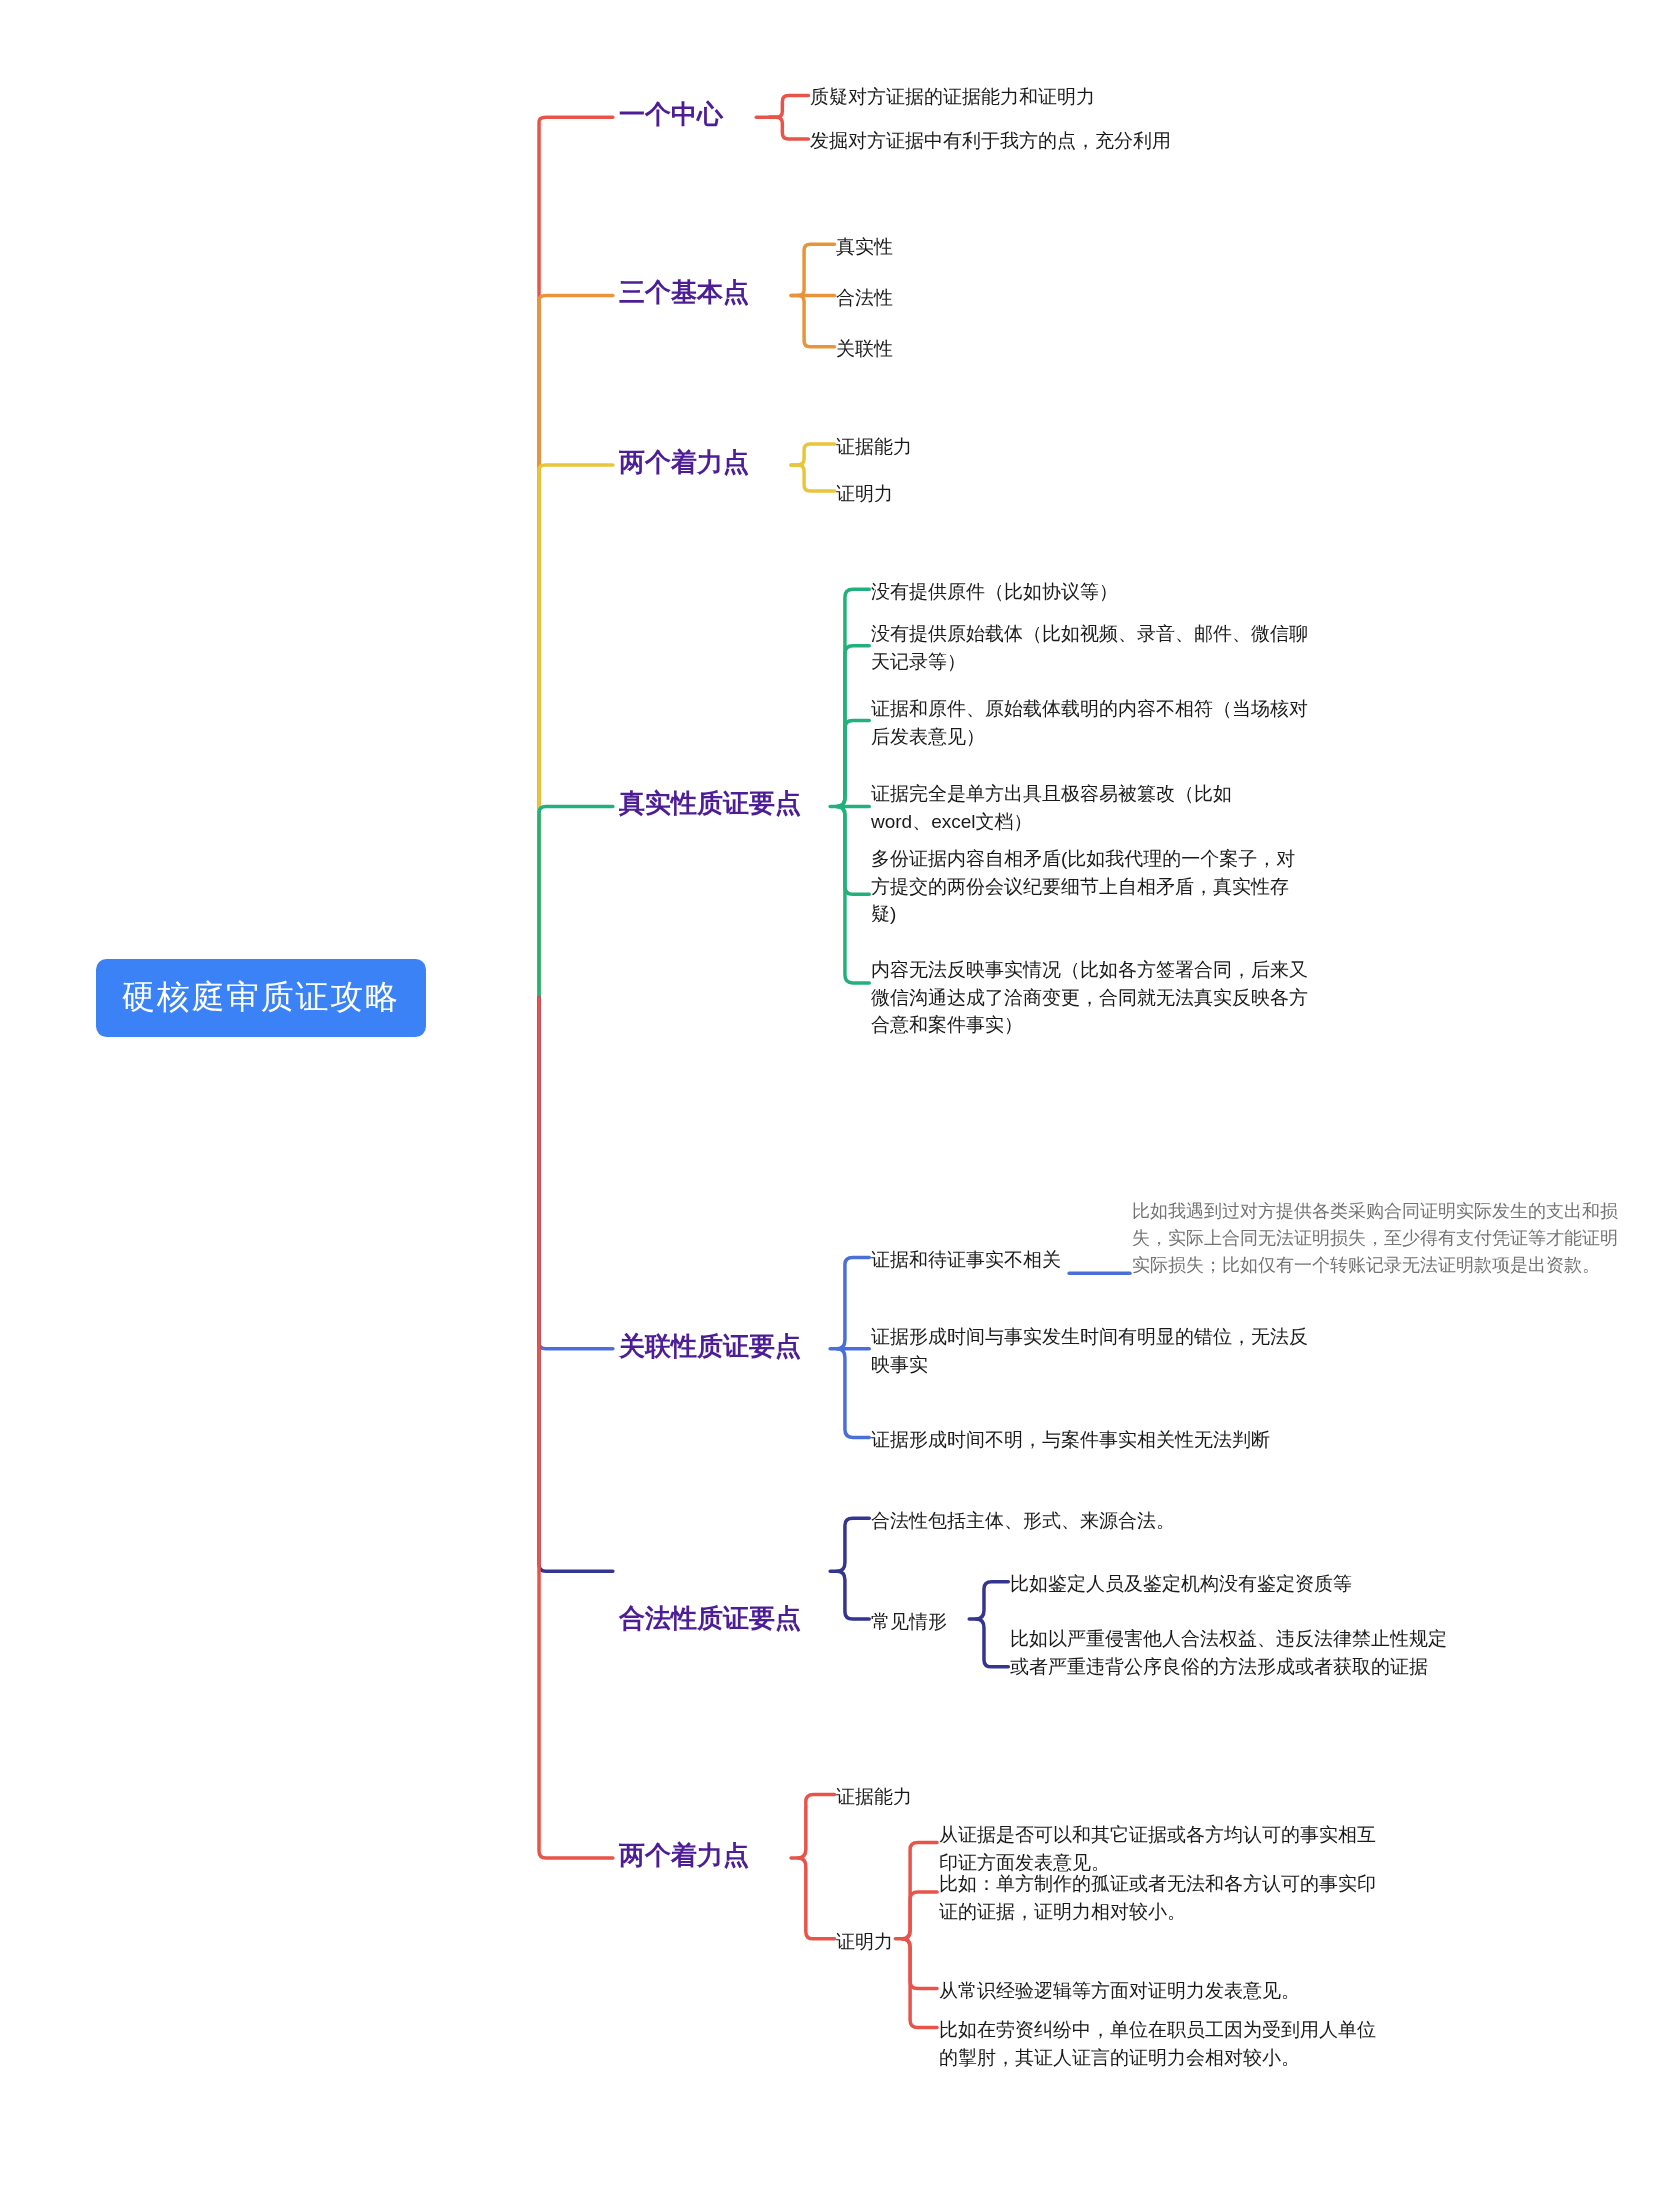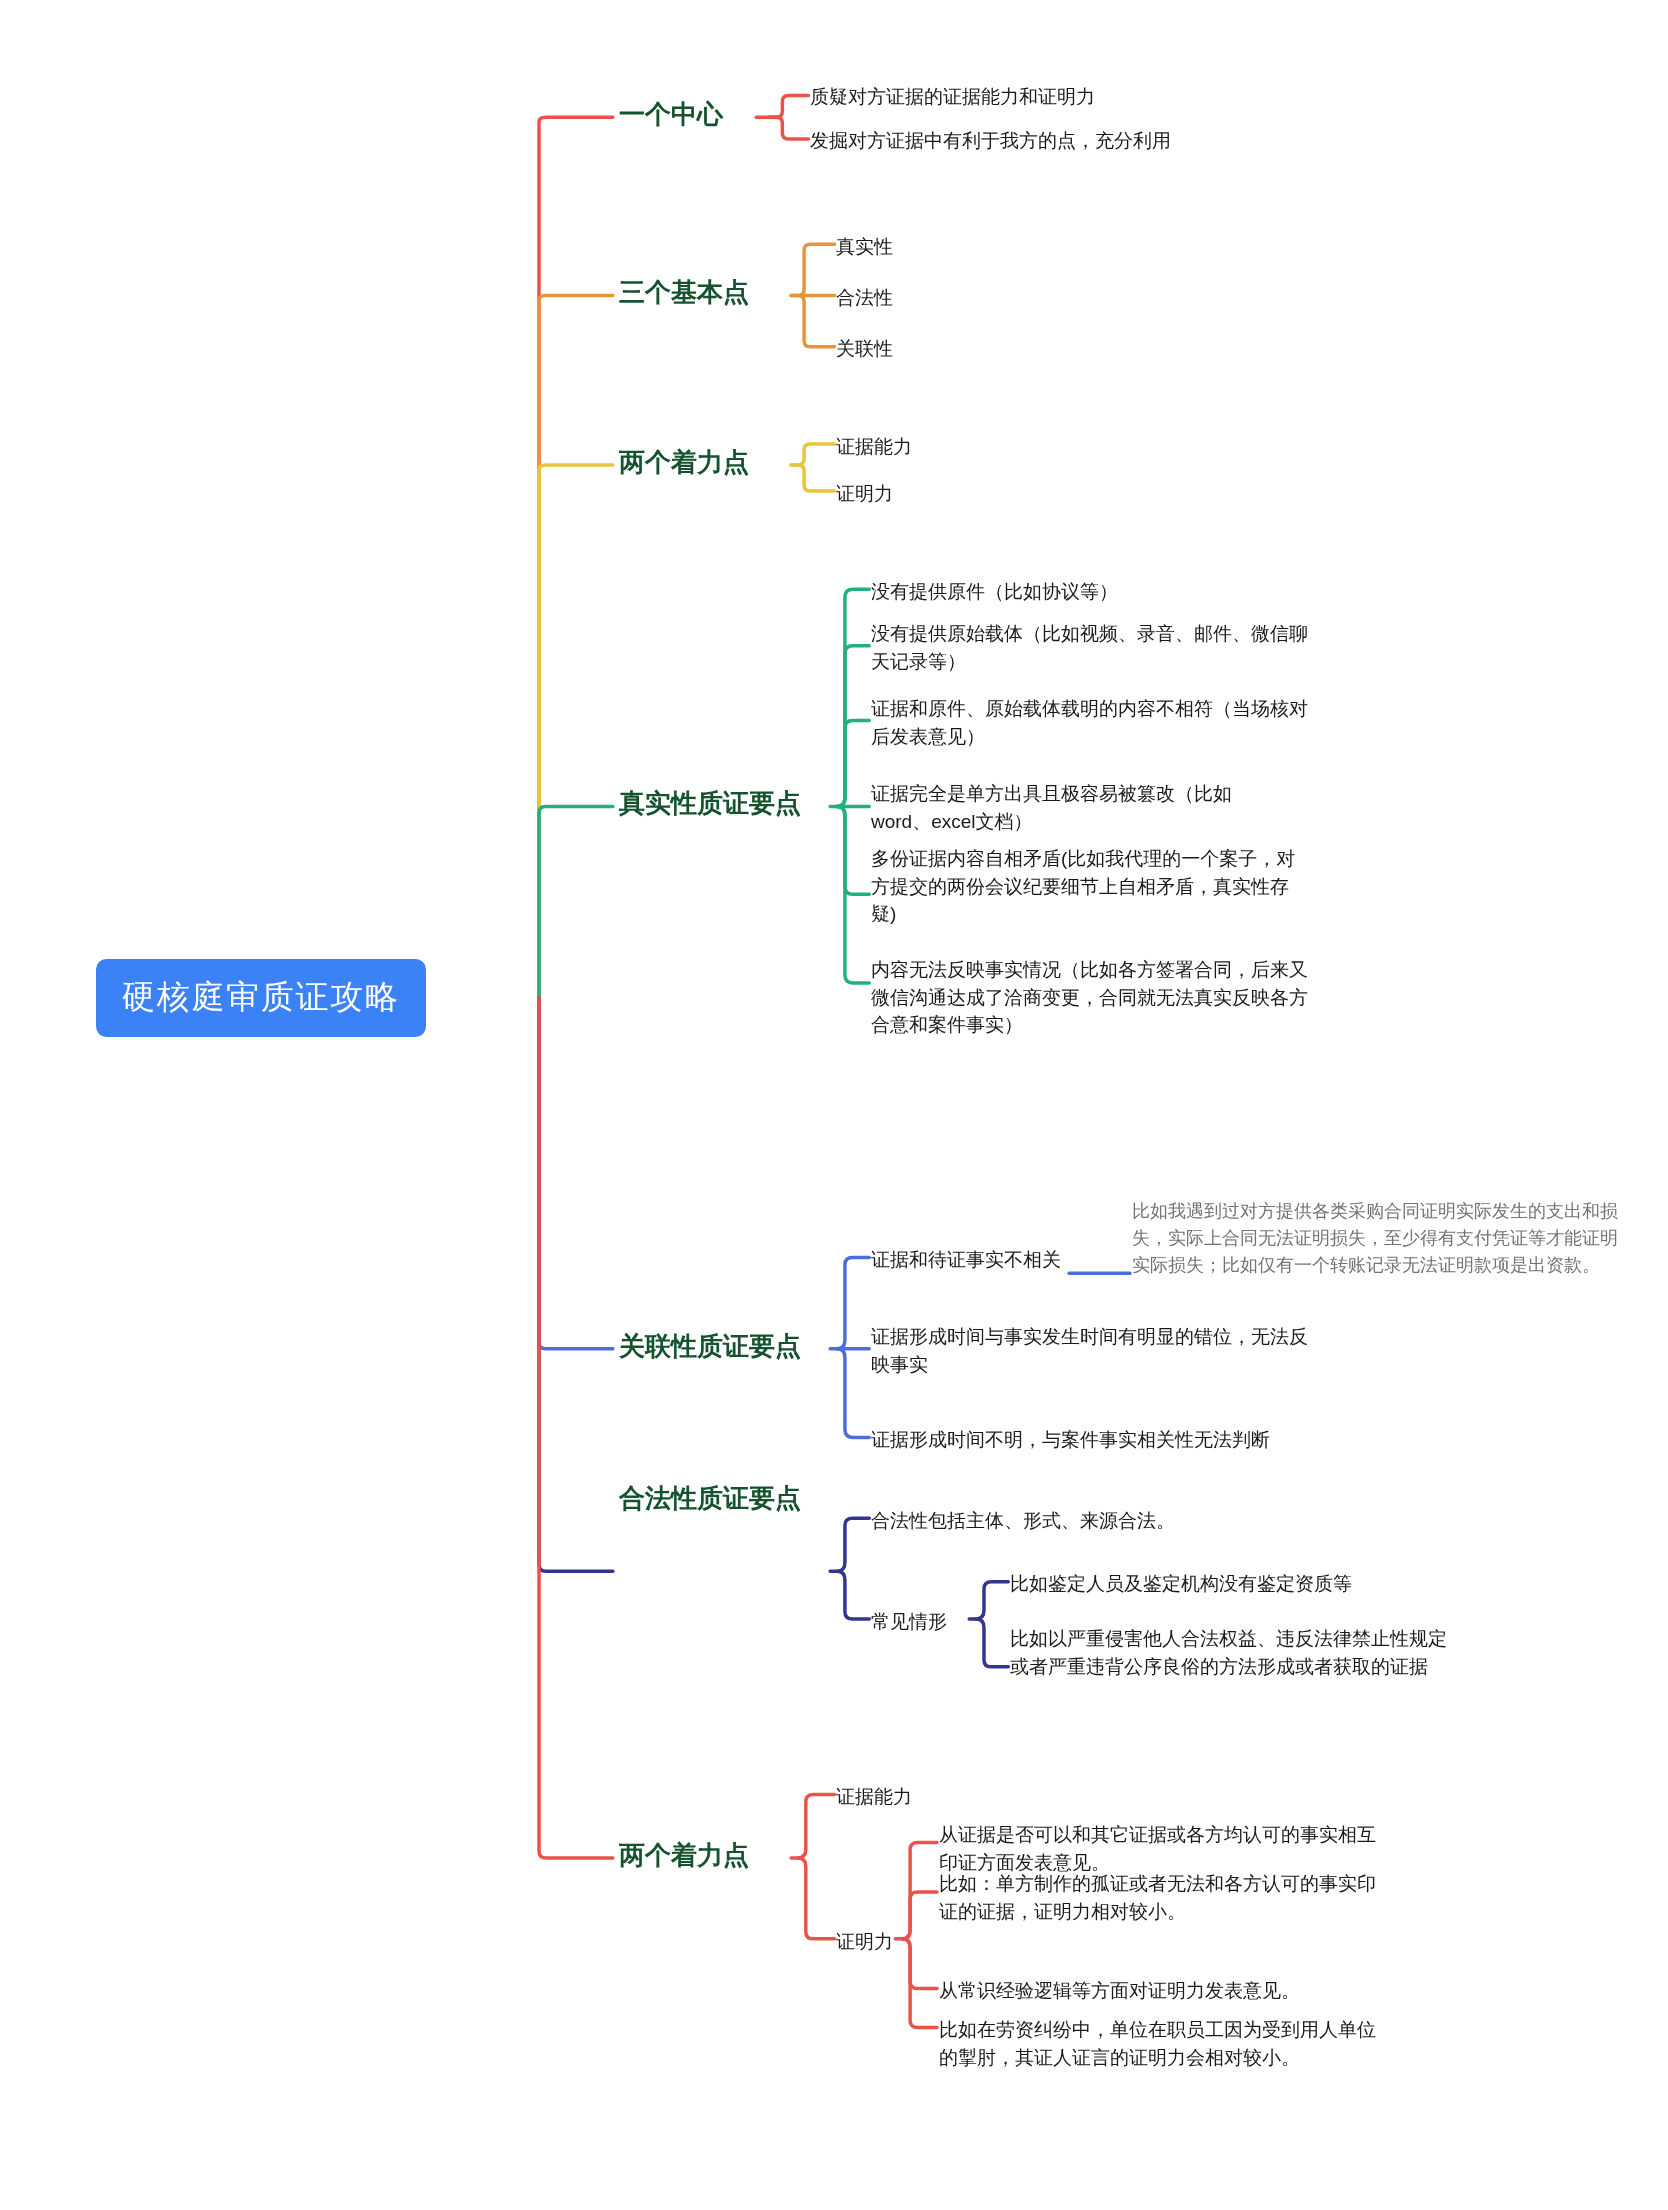--- a/index.html
+++ b/index.html
@@ -36,21 +36,21 @@
     border-radius: 10.4px;
     font-size: 33px;
     line-height: 1.3;
     padding: 17.4px 26px;
     letter-spacing: 1.7px;
     white-space: nowrap;
   }
   .branch-label {
     font-size: 26px;
     font-weight: bold;
-    color: #14532d;
+    color: #4c1d95;
     line-height: 1.35;
     white-space: nowrap;
   }
   .leaf {
     font-size: 19px;
     line-height: 1.45;
     color: #1a1a1a;
   }
   .leaf-small {
     font-size: 18px;
@@ -141,21 +141,21 @@
   <div class="node leaf" style="left:871px; top:780px; width:417px;">证据完全是单方出具且极容易被篡改（比如word、excel文档）</div>
   <div class="node leaf" style="left:871px; top:845px; width:443px;">多份证据内容自相矛盾(比如我代理的一个案子，对方提交的两份会议纪要细节上自相矛盾，真实性存疑)</div>
   <div class="node leaf" style="left:871px; top:956px; width:443px;">内容无法反映事实情况（比如各方签署合同，后来又微信沟通达成了洽商变更，合同就无法真实反映各方合意和案件事实）</div>
 
   <div class="node branch-label" style="left:619px; top:1329px;">关联性质证要点</div>
   <div class="node leaf" style="left:871px; top:1246px; width:295px;">证据和待证事实不相关</div>
   <div class="node leaf-small" style="left:1132px; top:1198px; width:487px;">比如我遇到过对方提供各类采购合同证明实际发生的支出和损失，实际上合同无法证明损失，至少得有支付凭证等才能证明实际损失；比如仅有一个转账记录无法证明款项是出资款。</div>
   <div class="node leaf" style="left:871px; top:1323px; width:452px;">证据形成时间与事实发生时间有明显的错位，无法反映事实</div>
   <div class="node leaf" style="left:871px; top:1426px; width:487px;">证据形成时间不明，与案件事实相关性无法判断</div>
 
-  <div class="node branch-label" style="left:619px; top:1481px;">合法性质证要点</div>
+  <div class="node branch-label" style="left:619px; top:1601px;">合法性质证要点</div>
   <div class="node leaf" style="left:871px; top:1507px; width:435px;">合法性包括主体、形式、来源合法。</div>
   <div class="node leaf" style="left:871px; top:1608px;">常见情形</div>
   <div class="node leaf" style="left:1010px; top:1570px; width:487px;">比如鉴定人员及鉴定机构没有鉴定资质等</div>
   <div class="node leaf" style="left:1010px; top:1625px; width:452px;">比如以严重侵害他人合法权益、违反法律禁止性规定或者严重违背公序良俗的方法形成或者获取的证据</div>
 
   <div class="node branch-label" style="left:619px; top:1838px;">两个着力点</div>
   <div class="node leaf" style="left:836px; top:1783px;">证据能力</div>
   <div class="node leaf" style="left:836px; top:1928px;">证明力</div>
   <div class="node leaf" style="left:939px; top:1870px; width:452px;">比如：单方制作的孤证或者无法和各方认可的事实印证的证据，证明力相对较小。</div>
   <div class="node leaf" style="left:939px; top:1821px; width:452px;">从证据是否可以和其它证据或各方均认可的事实相互印证方面发表意见。</div>

